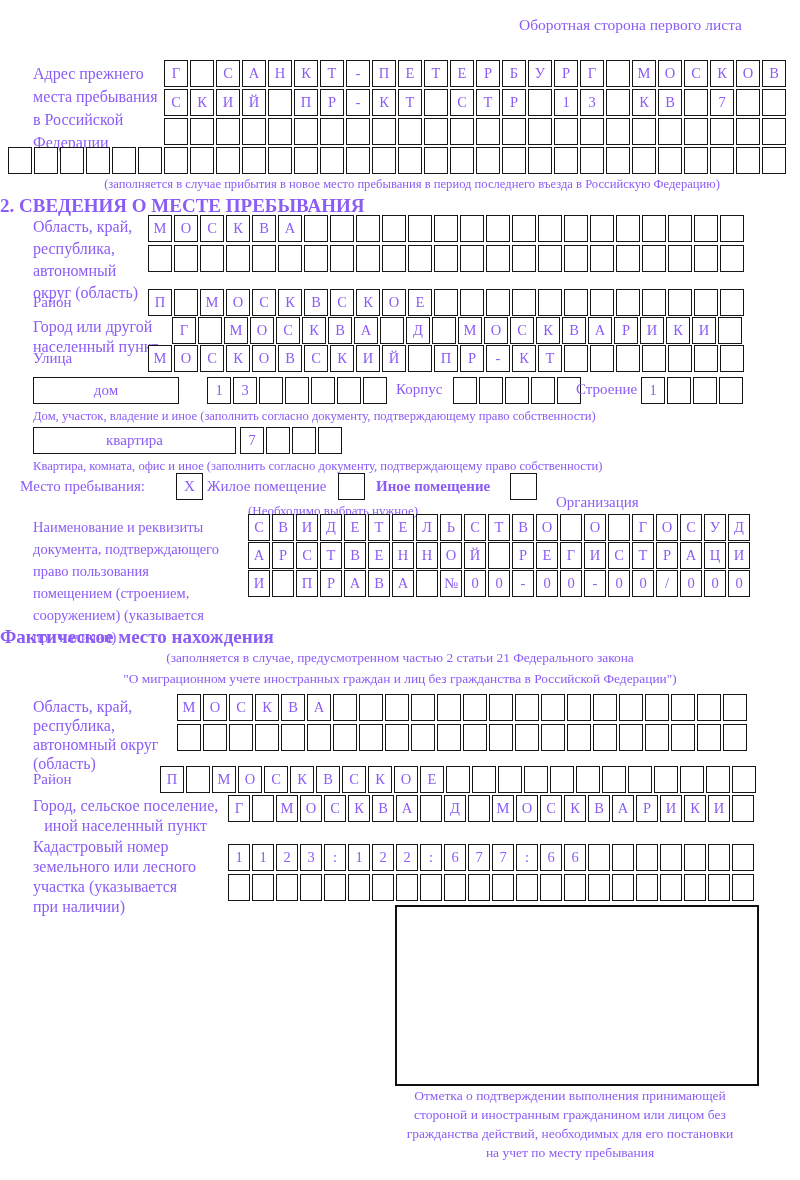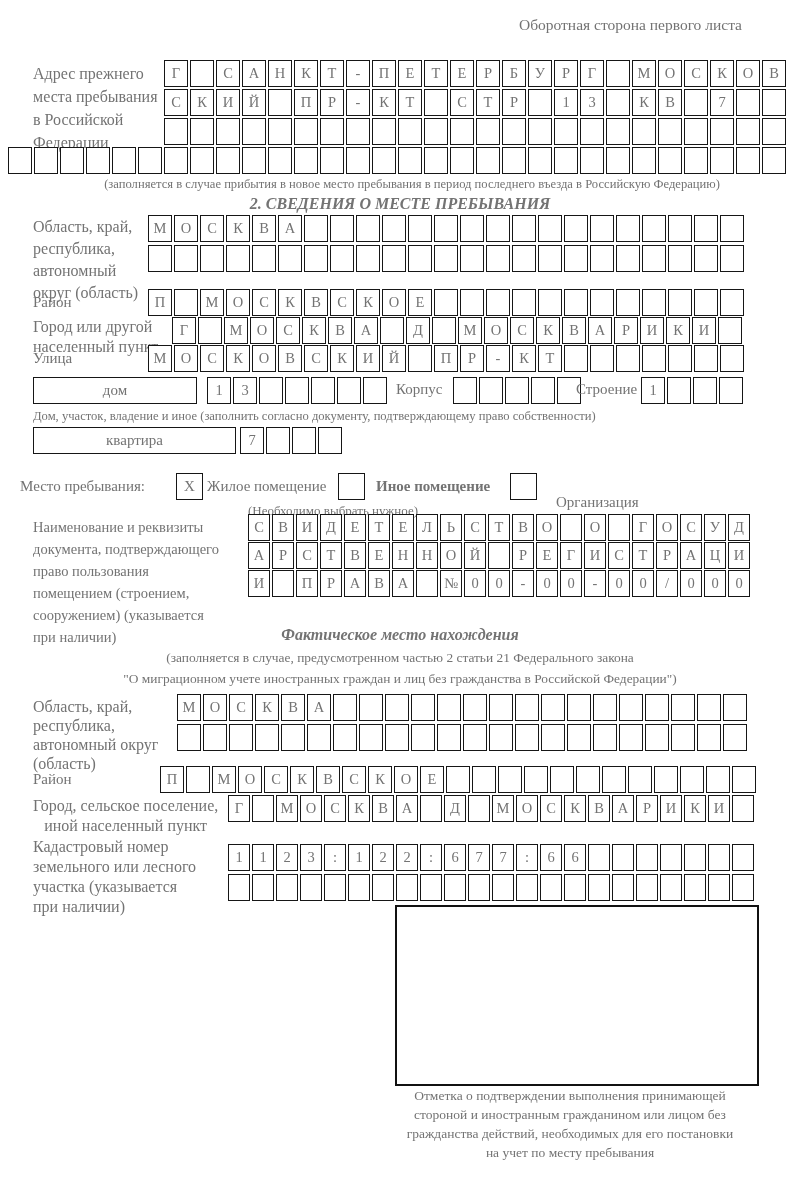--- a/index.html
+++ b/index.html
@@ -1,32 +1,32 @@
 <!DOCTYPE html>
 <html><head>
 <meta charset="utf-8">
 <style>
   html,body{margin:0;padding:0;background:#ffffff;}
   .page{
     position:relative;width:800px;height:1180px;background:#fff;
-    font-family:"Liberation Serif","DejaVu Serif",serif;color:#737373;overflow:hidden;
+    font-family:"Liberation Serif","DejaVu Serif",serif;color:#8b5cf6;overflow:hidden;
   }
   .hdr{position:absolute;top:16px;right:58px;font-size:15.5px;}
   .lbl{position:absolute;font-size:16px;line-height:23px;}
   .lbl.tight{line-height:20px;}
   .inline-lbl{position:absolute;font-size:15px;white-space:nowrap;}
   .boxrow{position:absolute;display:flex;gap:2px;}
   .cbox{
     flex:0 0 24px;width:24px;height:27px;border:1.5px solid #161616;box-sizing:border-box;
     display:flex;align-items:center;justify-content:center;font-size:14.5px;background:#fff;
   }
   .boxrow.narrow .cbox{flex-basis:22px;width:22px;}
   .note{position:absolute;font-size:12.6px;white-space:nowrap;}
   .note.center{left:0;right:0;text-align:center;white-space:normal;}
-  .title{position:absolute;left:0;right:0;text-align:center;font-weight:bold;font-size:16px;font-style:italic;}
+  .title{position:absolute;left:0;right:0;font-weight:bold;font-size:19px;}
   .fieldrect{
     position:absolute;height:27px;border:1.5px solid #161616;box-sizing:border-box;
     display:flex;align-items:center;justify-content:center;font-size:15px;background:#fff;
   }
   .checkbox{
     position:absolute;width:27px;height:27px;border:1.5px solid #161616;box-sizing:border-box;
     display:flex;align-items:center;justify-content:center;font-size:15px;background:#fff;
   }
   .stampbox{position:absolute;left:395px;top:905px;width:360px;height:177px;border:2px solid #111;background:#fff;}
   .stampcap{position:absolute;left:330px;top:1086px;width:480px;text-align:center;font-size:13.5px;line-height:19px;}
@@ -292,21 +292,21 @@
       <div class="cbox">Т</div>
       <div class="cbox"></div>
       <div class="cbox"></div>
       <div class="cbox"></div>
       <div class="cbox"></div>
       <div class="cbox"></div>
       <div class="cbox"></div>
       <div class="cbox"></div>
     </div>
 
-  <div class="fieldrect" style="left:33px;top:377px;width:164px;">
+  <div class="fieldrect" style="left:33px;top:377px;width:146px;">
     <span>дом</span>
   </div>
   <div class="boxrow" style="left:207px;top:377px;">
       <div class="cbox">1</div>
       <div class="cbox">3</div>
       <div class="cbox"></div>
       <div class="cbox"></div>
       <div class="cbox"></div>
       <div class="cbox"></div>
       <div class="cbox"></div>
@@ -330,20 +330,21 @@
 
   <div class="fieldrect" style="left:33px;top:427px;width:203px;">
     <span>квартира</span>
   </div>
   <div class="boxrow" style="left:240px;top:427px;">
       <div class="cbox">7</div>
       <div class="cbox"></div>
       <div class="cbox"></div>
       <div class="cbox"></div>
     </div>
+  <div class="note" style="left:33px;top:459px;">Квартира, комната, офис и иное (заполнить согласно документу, подтверждающему право собственности)</div>
 
   <div class="inline-lbl" style="left:20px;top:478px;">Место пребывания:</div>
   <div class="checkbox" style="left:176px;top:473px;">X</div>
   <div class="inline-lbl" style="left:207px;top:478px;">Жилое помещение</div>
   <div class="checkbox" style="left:338px;top:473px;"></div>
   <div class="inline-lbl" style="left:376px;top:478px;font-weight:bold;">Иное помещение</div>
   <div class="checkbox" style="left:510px;top:473px;"></div>
   <div class="inline-lbl" style="left:556px;top:494px;">Организация</div>
   <div class="note" style="left:248px;top:503px;font-size:13px;">(Необходимо выбрать нужное)</div>
 

